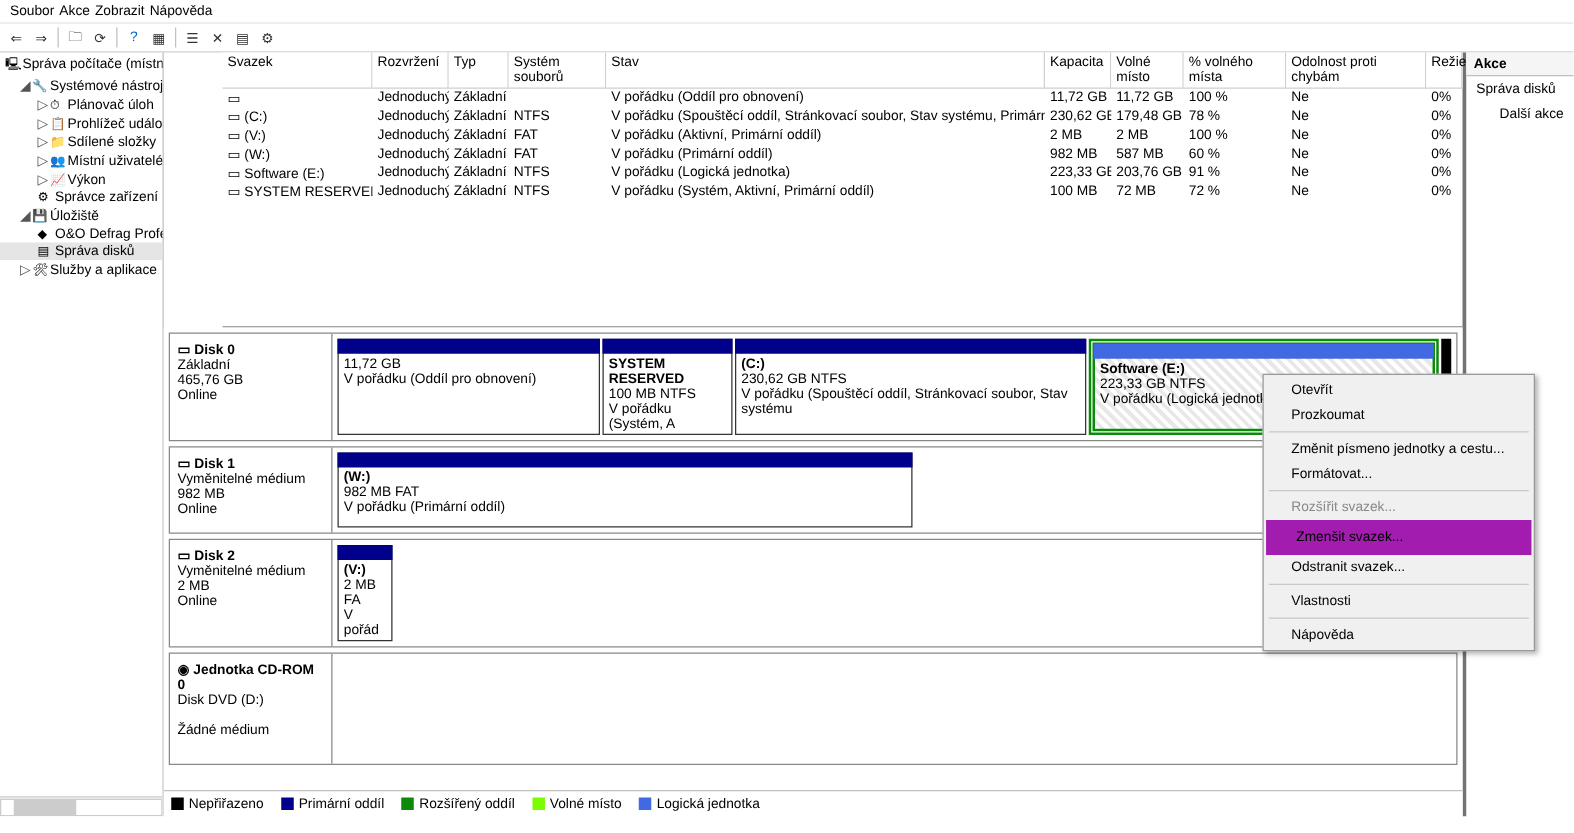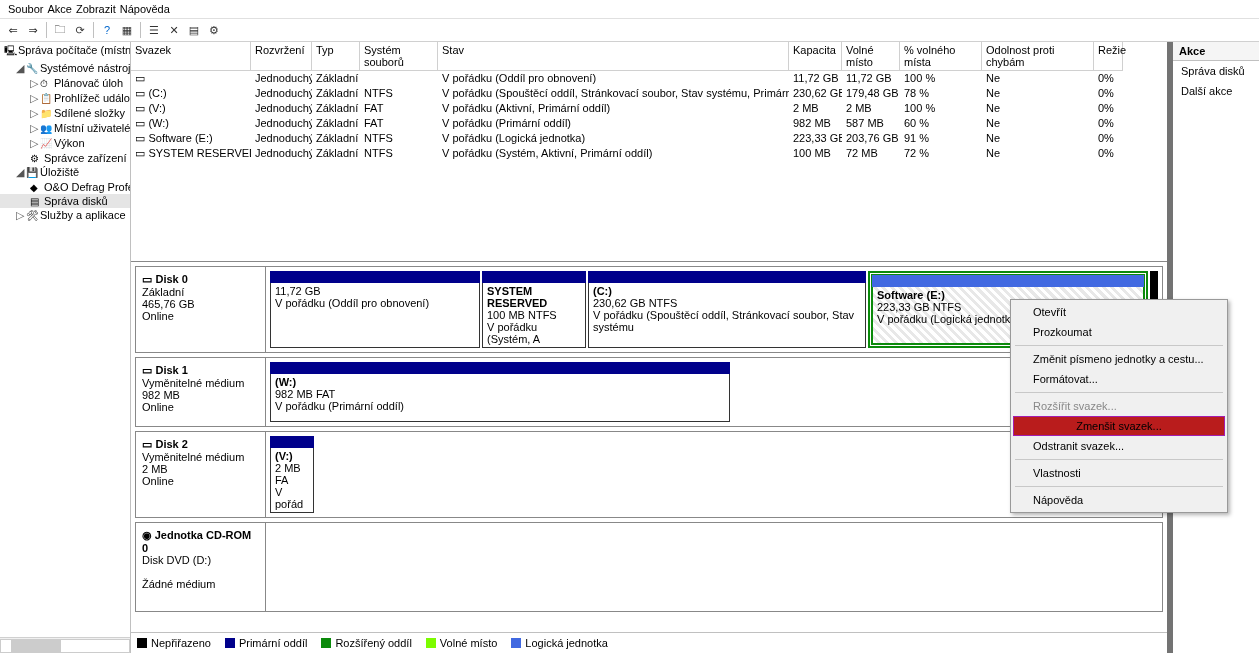--- a/index.html
+++ b/index.html
@@ -14,21 +14,21 @@
   .tree ul { list-style: none; }
   .tree li { padding: 1px 0 1px 4px; white-space: nowrap; cursor: default; }
   .tree li.indent1 { padding-left: 16px; }
   .tree li.indent2 { padding-left: 30px; }
   .tree li.selected { background: #e5e5e5; color:#000; }
   .tree .exp { display:inline-block; width:10px; color:#555; }
   .tree .ico { display:inline-block; width:12px; margin-right:2px; font-size:10px; }
   .hscroll { position:absolute; bottom:0; left:0; right:0; height:16px; background:#f0f0f0; border-top:1px solid #d0d0d0; display:flex; align-items:center; }
   .hscroll .track { flex:1; height:14px; background:#fff; border:1px solid #ccc; position:relative; }
   .hscroll .thumb { position:absolute; left:10px; width:50px; height:12px; background:#ccc; }
-  .center { flex: 1; display: flex; flex-direction: column; border-right: 6px solid #737373; }
+  .center { flex: 1; display: flex; flex-direction: column; border-right: 3px solid #737373; align-items: flex-end; }
   .list { border-bottom: 1px solid #888; }
   .list-head, .list-row { display: flex; }
   .list-head div { padding: 2px 4px; border-right: 1px solid #d0d0d0; border-bottom: 1px solid #d0d0d0; background: #fff; font-weight: normal; }
   .list-row div { padding: 1px 4px; white-space: nowrap; overflow: hidden; }
   .c-vol{width:120px;} .c-lay{width:61px;} .c-typ{width:48px;} .c-fs{width:78px;} .c-stat{width:351px;} .c-cap{width:53px;} .c-free{width:58px;} .c-pct{width:82px;} .c-fault{width:112px;} .c-over{width:29px;}
   .diskarea { flex: 1; overflow: auto; background: #fff; padding: 4px; position:relative; }
   .disk-row { display: flex; min-height: 70px; border: 1px solid #888; margin-bottom: 4px; background:#fff; }
   .disk-info { width: 130px; padding: 6px; border-right: 1px solid #888; }
   .disk-info .name { font-weight: bold; }
   .disk-parts { flex: 1; display: flex; padding: 4px; gap: 2px; }
@@ -40,21 +40,21 @@
   .part .pname { font-weight: bold; }
   .legend { position:absolute; bottom:0; left:0; right:0; border-top:1px solid #c0c0c0; padding:4px 6px; background:#fff; display:flex; gap:14px; }
   .legend span { display:flex; align-items:center; gap:4px; }
   .swatch { width:10px; height:10px; display:inline-block; }
   .actions { width: 86px; }
   .actions-head { padding: 3px 6px; background: #f5f5f5; border-bottom: 1px solid #c0c0c0; font-weight:bold; }
   .actions-item { padding: 4px 8px; cursor: default; }
   .actions-item:first-of-type { background:#d8e6f3; }
   .context-menu { position: absolute; top: 299px; left: 1010px; width: 218px; background: #f0f0f0; border: 1px solid #999; box-shadow: 2px 2px 4px rgba(0,0,0,0.3); z-index: 100; padding:2px; }
   .context-menu .item { padding: 4px 20px; cursor: default; }
-  .context-menu .item.hover { background: #b91c1c; border:1px solid #a21caf; padding:3px 19px;text-align:center; }
+  .context-menu .item.hover { background: #a21caf; border:5px solid #a21caf; padding:3px 19px; }
   .context-menu .item.disabled { color: #888; }
   .context-menu hr { border: none; border-top: 1px solid #c8c8c8; margin: 3px 2px; }
   .vstrip { width:8px; background:#000; }
   .ext-border { border:2px solid #0b8a0b; padding:1px; display:flex; flex:0 0 auto; }
 </style>
 </head>
 <body>
 
 <div class="menubar">
   <span>Soubor</span>
@@ -298,21 +298,21 @@
             <span class="swatch" style="background:#4169e1"></span>
             <span>Logická jednotka</span>
           </span>
       </div>
     </div>
   </div>
 
   <div class="actions">
     <div class="actions-head">Akce</div>
     <div class="actions-item">Správa disků</div>
-    <div class="actions-item" style="text-align:left">Další akce</div>
+    <div class="actions-item" style="text-align:right">Další akce</div>
   </div>
 </div>
 
 <div class="context-menu">
   <div class="item">Otevřít</div>
   <div class="item">Prozkoumat</div>
   <hr>
   <div class="item">Změnit písmeno jednotky a cestu...</div>
   <div class="item">Formátovat...</div>
   <hr>

